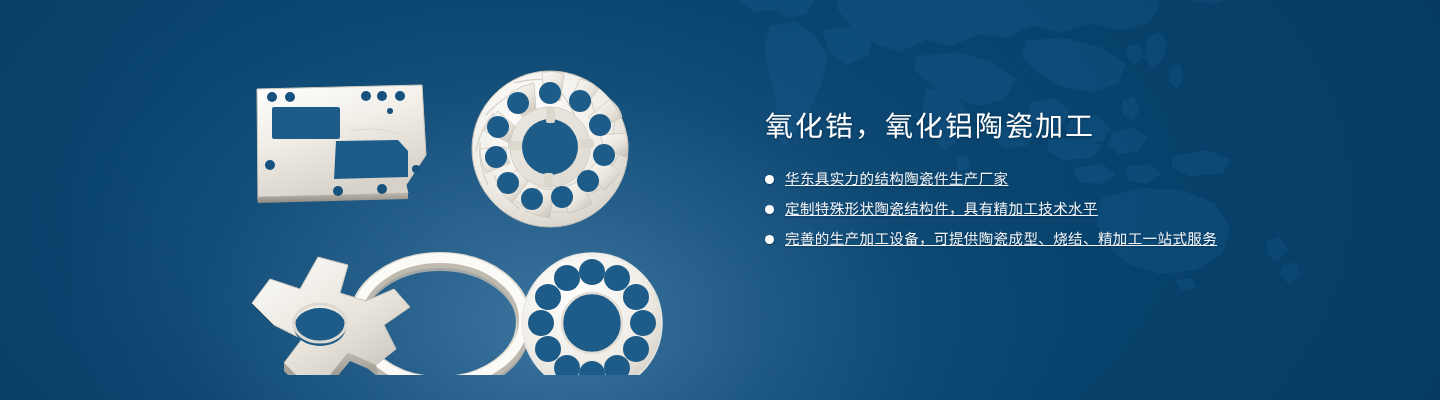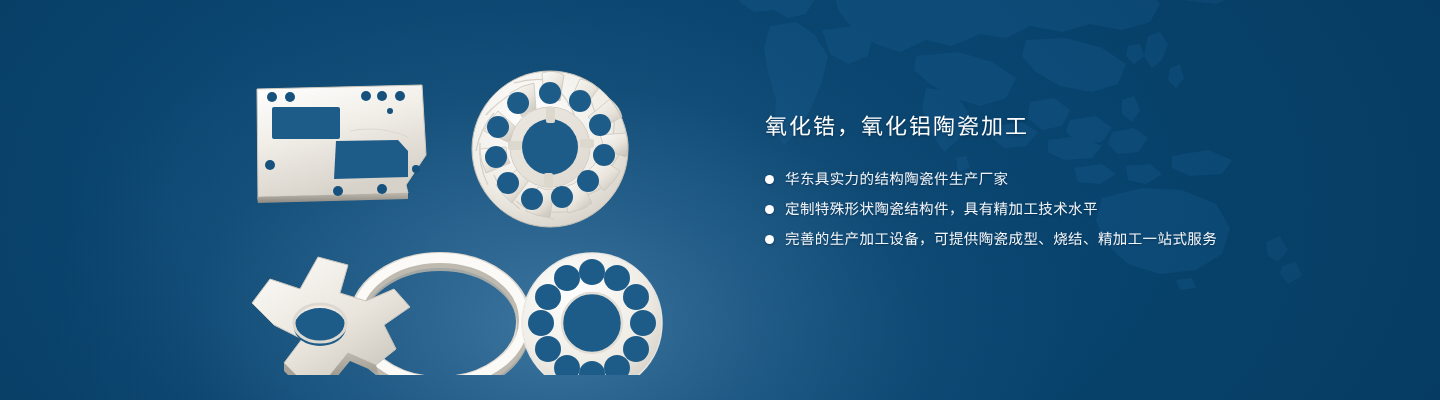--- a/index.html
+++ b/index.html
@@ -46,21 +46,21 @@
   }
   .bg-map svg{display:block;width:100%;height:100%;}
   .bg-map path{fill:#1c5e92;}
 
   
   .content{
     position:absolute;left:765px;top:108px;width:620px;
   }
   .headline{
     color:#ffffff;
-    font-size:22px;
+    font-size:28px;
     line-height:38px;
     letter-spacing:2px;
     font-weight:400;
     margin:0 0 22px 0;
     white-space:nowrap;
     text-shadow:0 1px 3px rgba(0,20,40,0.45);
   }
   .bullets{list-style:none;margin:0;padding:0;}
   .bullet{
     display:flex;align-items:center;
@@ -74,20 +74,21 @@
     background:#ffffff;
     margin-right:11px;
     box-shadow:0 1px 2px rgba(0,15,30,0.35);
   }
   .btext{
     color:#f2f6fa;
     font-size:14.5px;
     line-height:22px;
     letter-spacing:0.4px;
     text-shadow:0 1px 2px rgba(0,20,40,0.4);
+    text-decoration:underline;
   }
 
   
   .products{
     position:absolute;left:230px;top:45px;width:470px;height:330px;
   }
   .products svg{display:block;width:100%;height:100%;}
 </style>
 </head>
 <body>

